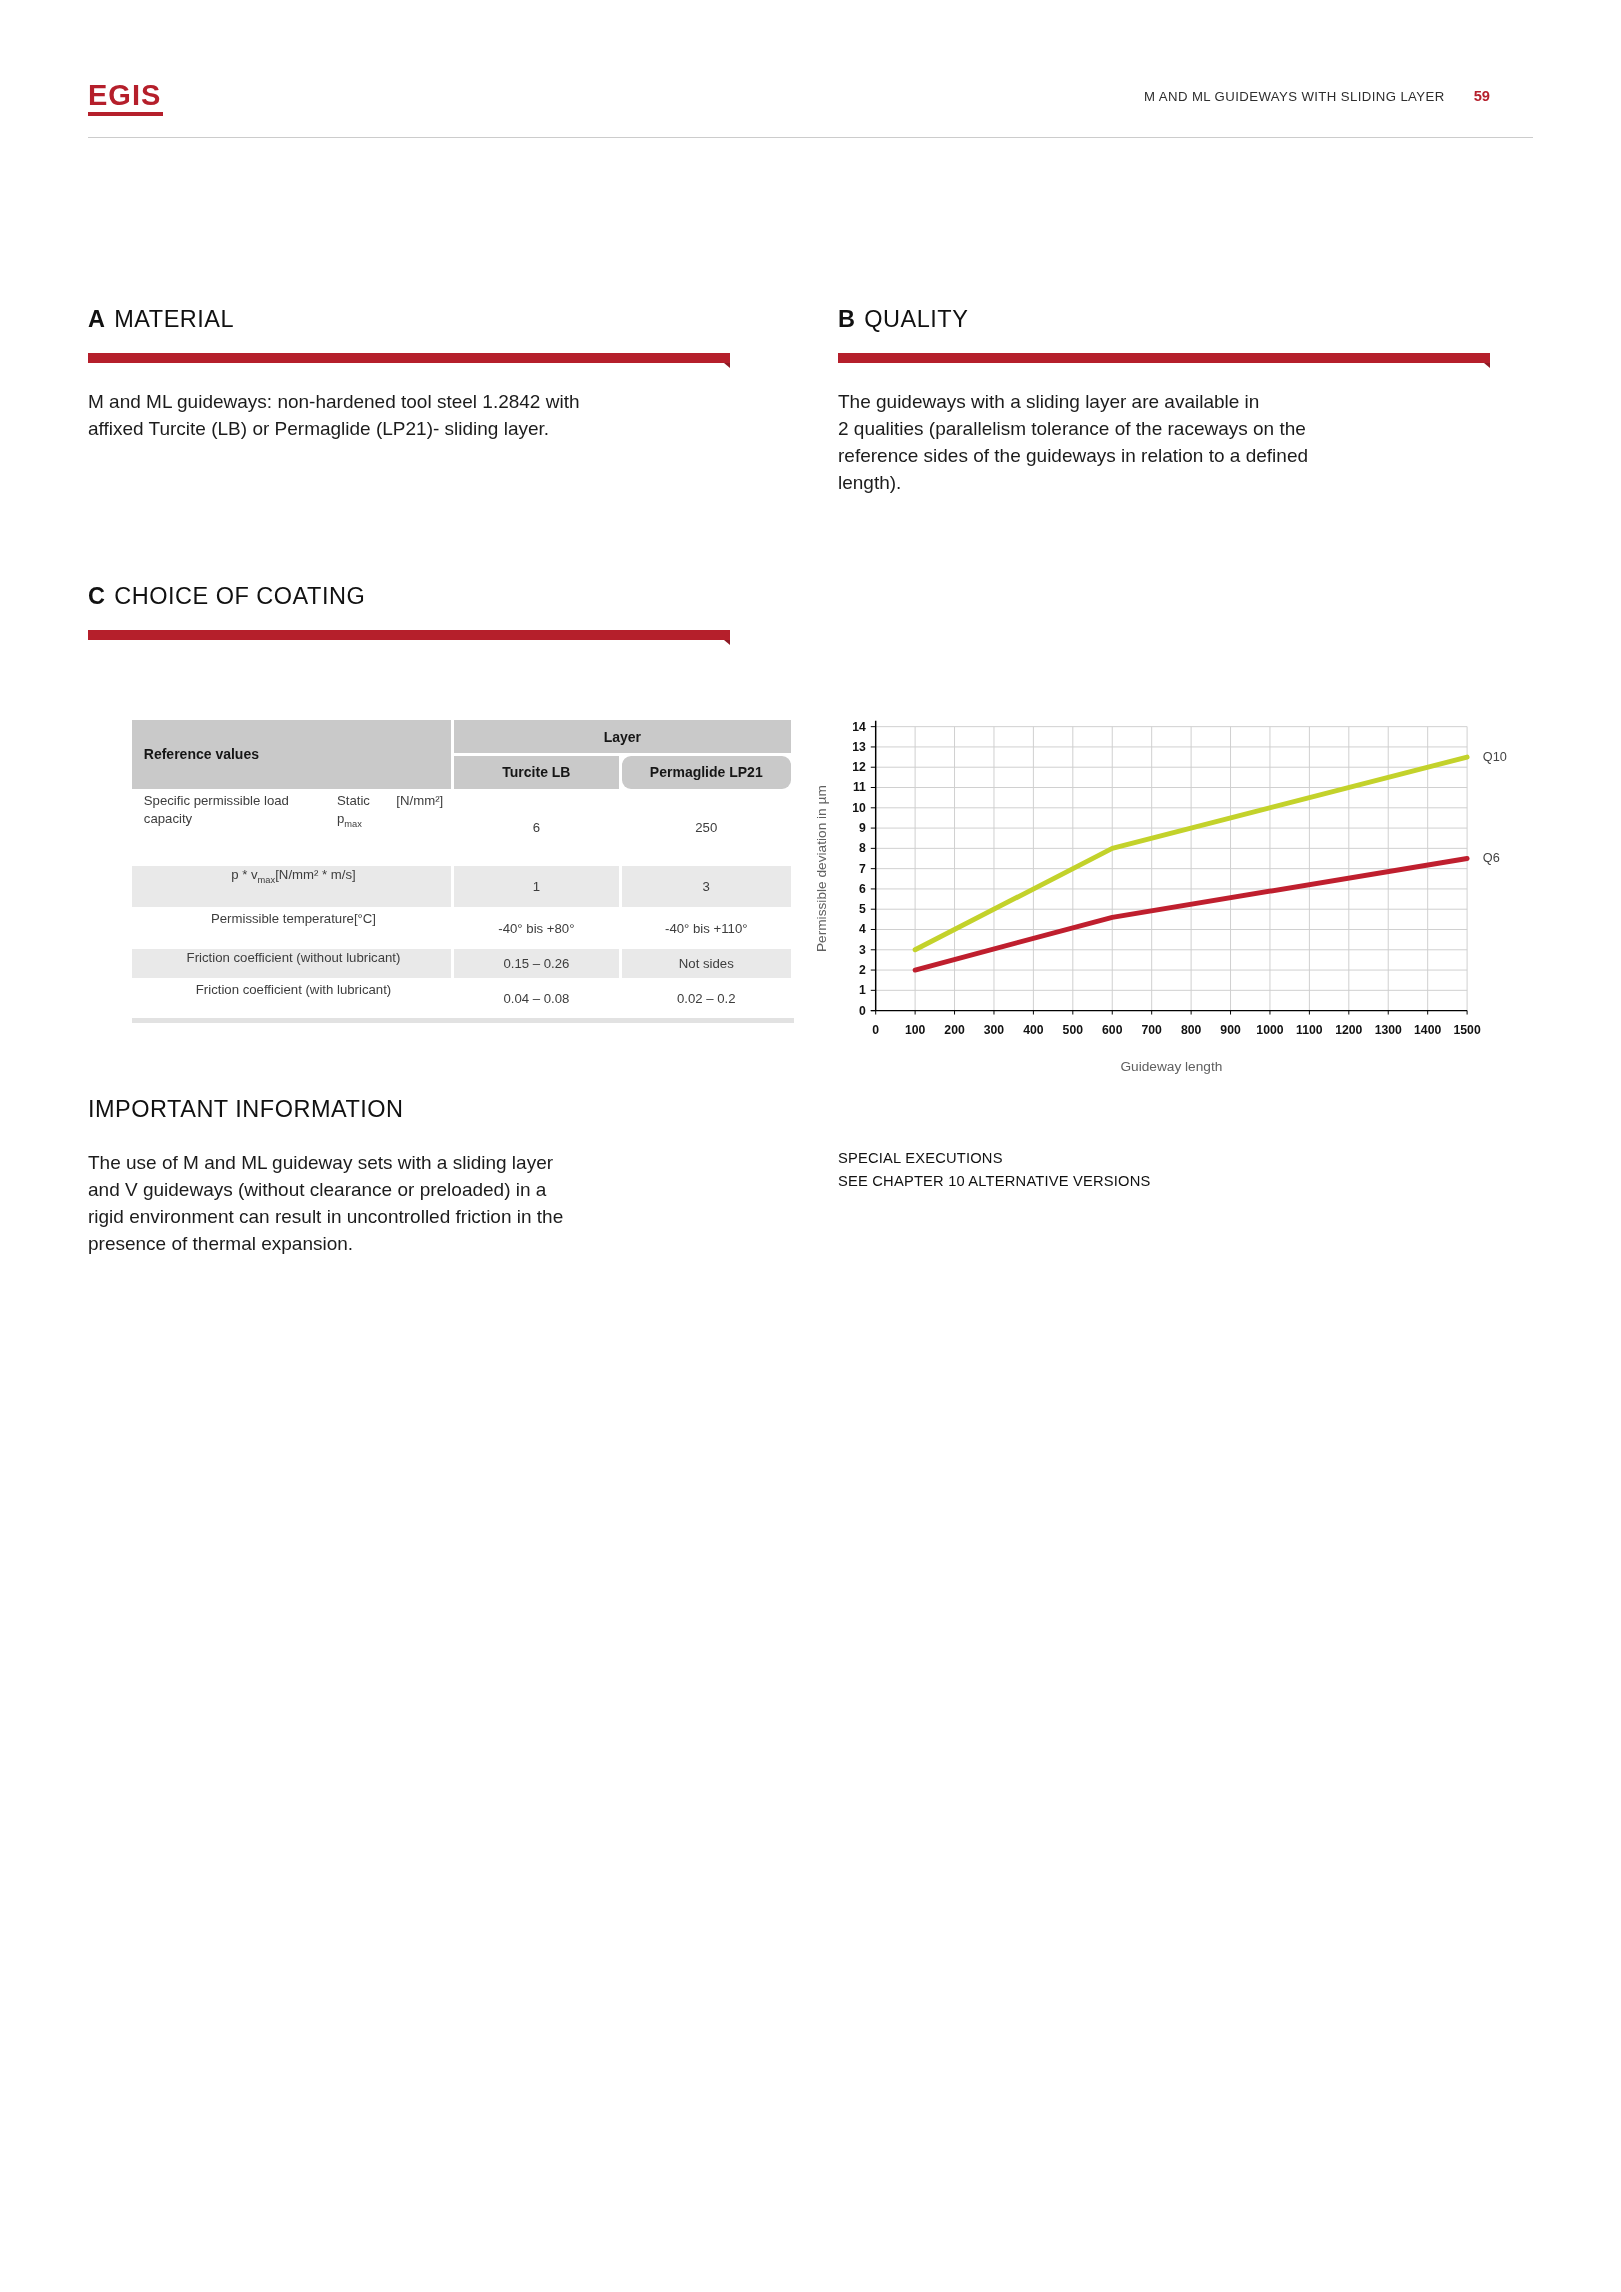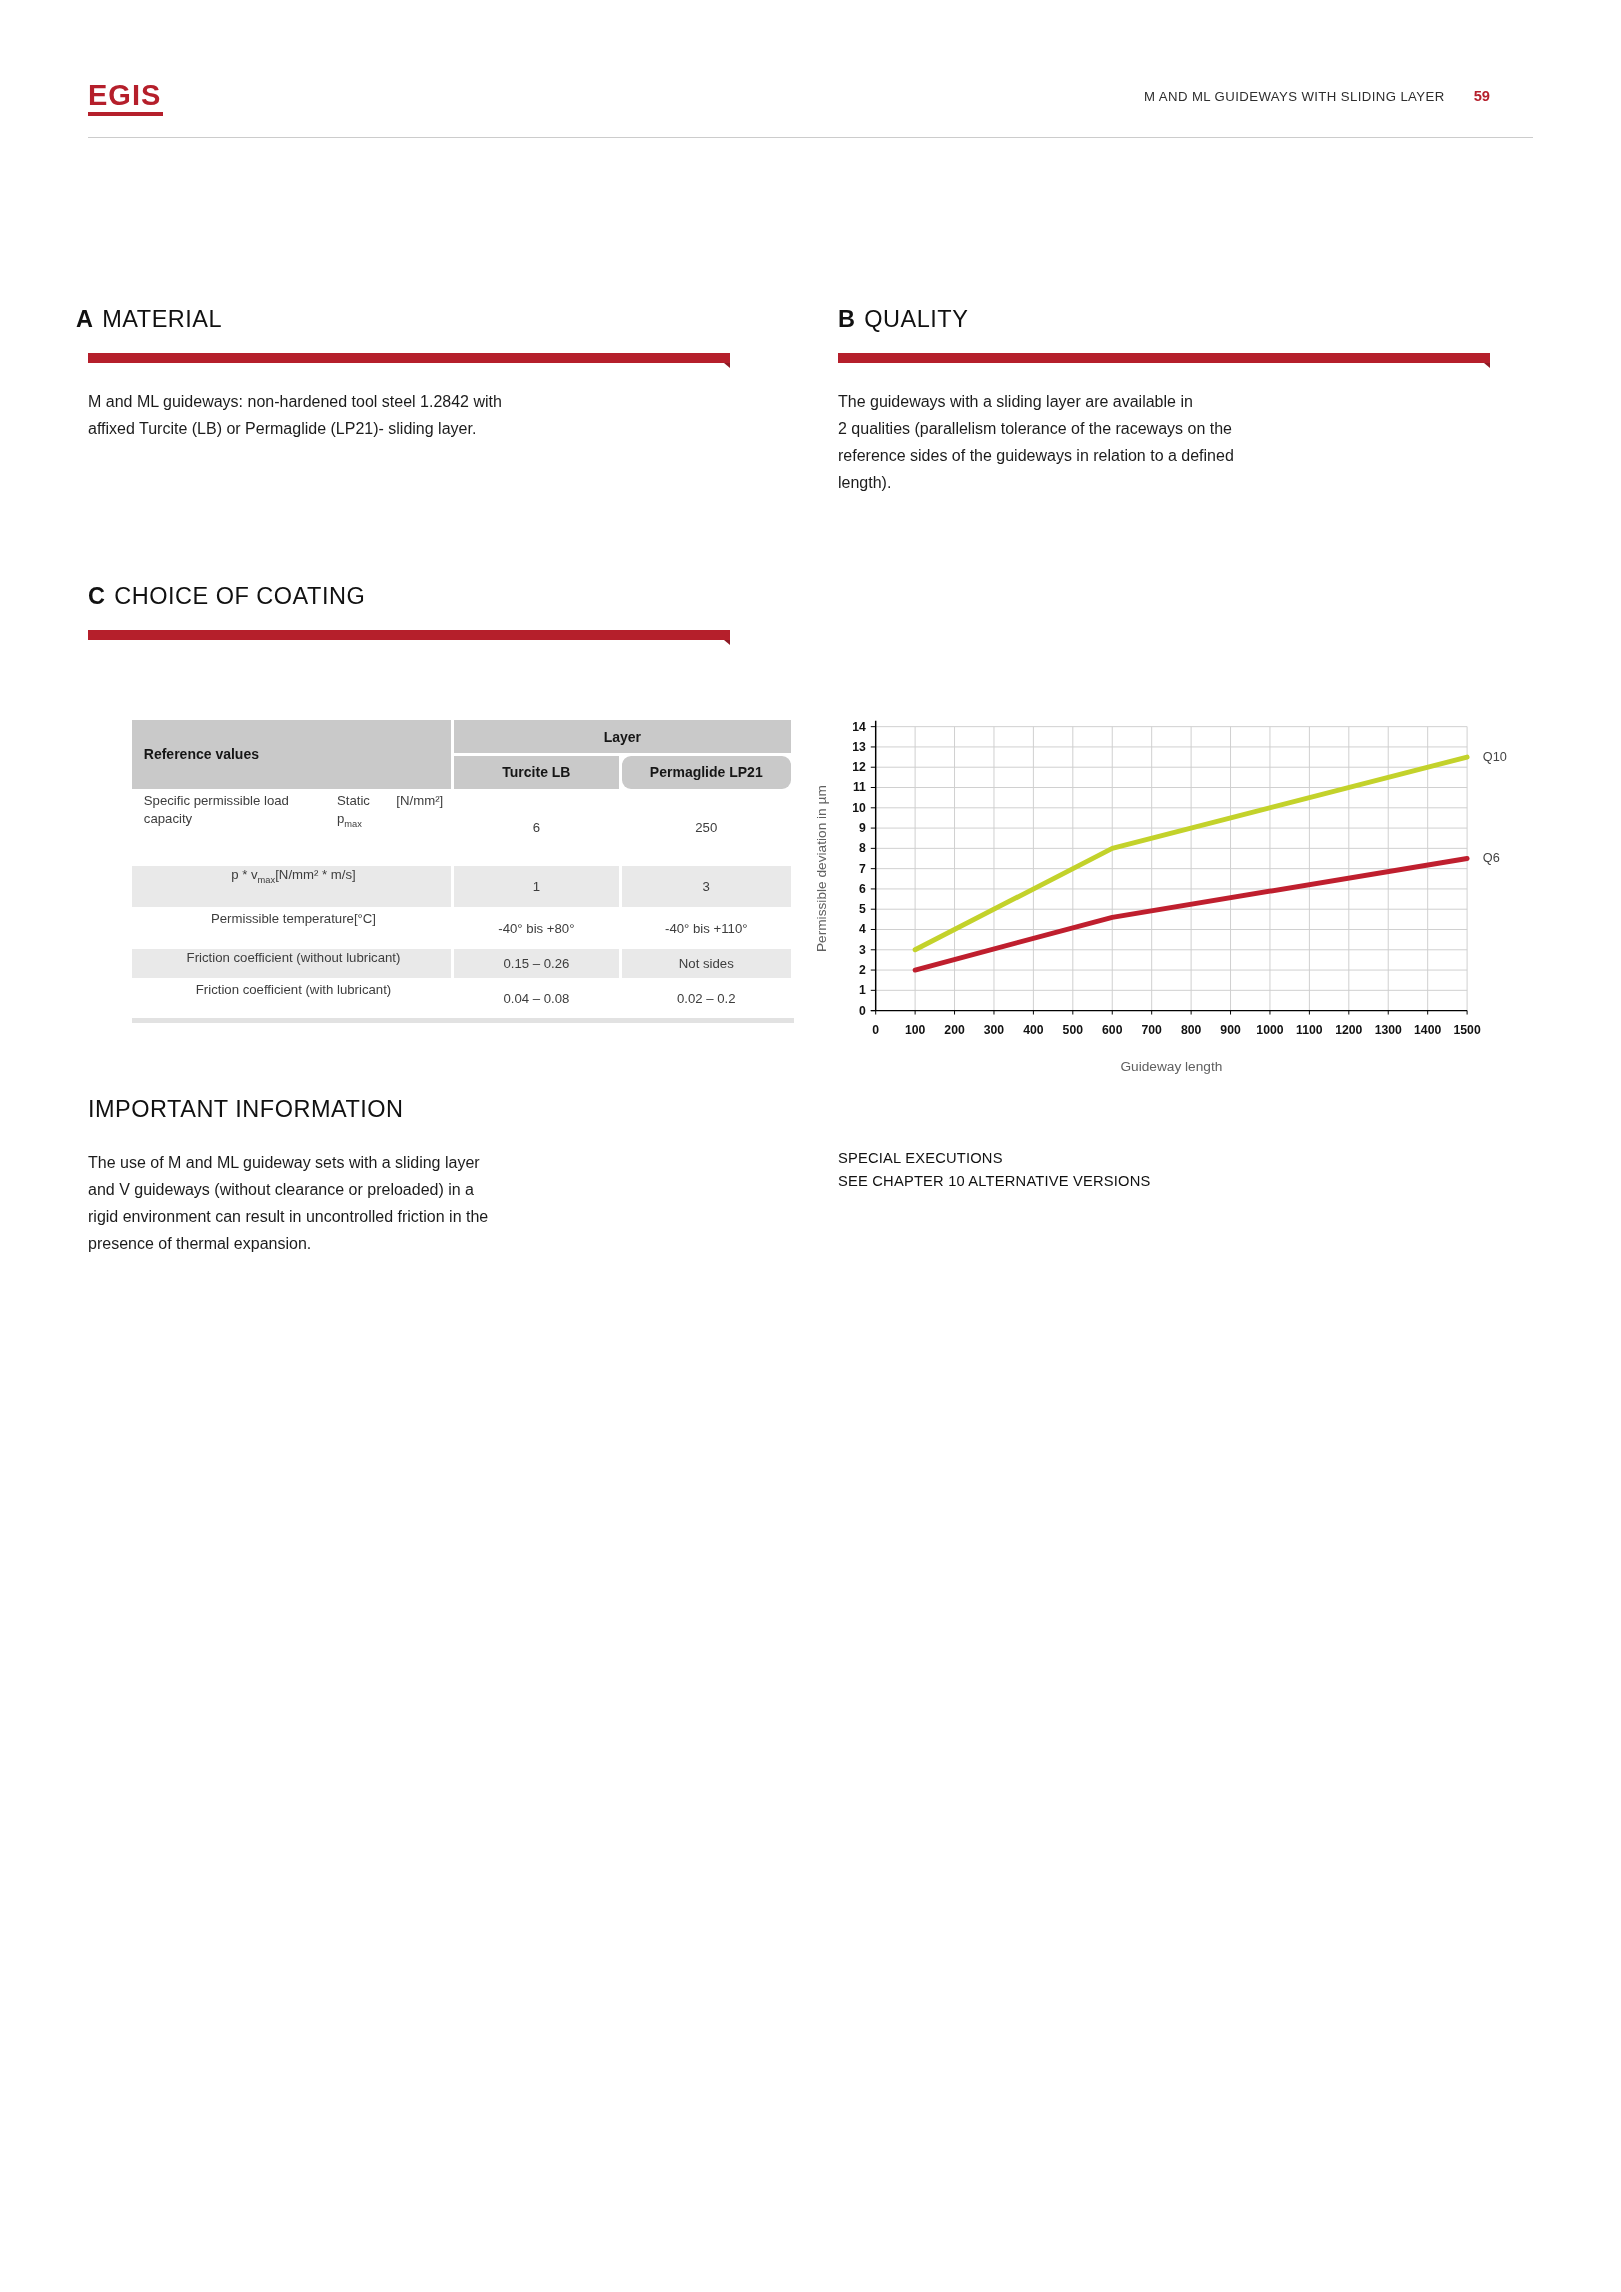--- a/index.html
+++ b/index.html
@@ -14,21 +14,21 @@
   .hdr-title{font-size:13.2px;letter-spacing:0.4px;color:#2e2e2e;}
   .hdr-page{font-size:14.7px;font-weight:bold;color:var(--accent-red,#b51f2b);}
   .hdr-rule{position:absolute;left:88px;top:137px;width:1445px;height:1px;background:#cccccc;}
 
   
   .sec-head{position:absolute;font-size:23.5px;line-height:27.4px;color:#111;letter-spacing:0.5px;}
   .sec-letter{font-weight:bold;margin-right:8.8px;}
   .red-bar{position:absolute;height:9.8px;background:var(--accent-red,#b51f2b);}
   .red-bar::after{content:'';position:absolute;right:0;top:9.8px;width:0;height:0;
                   border-top:5.9px solid #8e1a24;border-left:6.9px solid transparent;}
-  .para{position:absolute;font-size:16px;line-height:27px;white-space:pre-line;color:#1c1c1c;}
+  .para{position:absolute;font-size:19px;line-height:27px;white-space:pre-line;color:#1c1c1c;}
 
   
   .ctable{position:absolute;left:132px;top:720px;width:662px;display:grid;
           grid-template-columns:319px 165px 169px;
           grid-template-rows:33px 33px 71px 41px 37px 29px 35px;
           gap:2.9px;font-size:13.2px;color:#3d3d3d;}
   .ctable::after{content:'';position:absolute;left:0;right:0;bottom:-6.9px;height:4.9px;background:#e2e2e2;}
   .cell{background:#fff;display:flex;align-items:center;}
   .cell.hd{background:var(--table-header-bg,#c9c9c9);font-weight:bold;color:#161616;font-size:14px;}
   .cell.corner{grid-row:1/3;grid-column:1;padding-left:11.8px;}
@@ -62,21 +62,21 @@
 
 <div class="page">
 
   <div class="logo">EGIS</div>
   <div class="hdr-right">
     <span class="hdr-title">M AND ML GUIDEWAYS WITH SLIDING LAYER</span>
     <span class="hdr-page">59</span>
   </div>
   <div class="hdr-rule"></div>
 
-  <div class="sec-head" style="left:76px;top:306px;">
+  <div class="sec-head" style="left:88px;top:306px;">
     <span class="sec-letter">A</span><span>MATERIAL</span>
   </div>
   <div class="red-bar" style="left:88px;top:353px;width:642px;"></div>
   <div class="para" style="left:88px;top:388px;width:686px;">M and ML guideways: non-hardened tool steel 1.2842 with
 affixed Turcite (LB) or Permaglide (LP21)- sliding layer.</div>
 
   <div class="sec-head" style="left:838px;top:306px;">
     <span class="sec-letter">B</span><span>QUALITY</span>
   </div>
   <div class="red-bar" style="left:838px;top:353px;width:652px;"></div>

